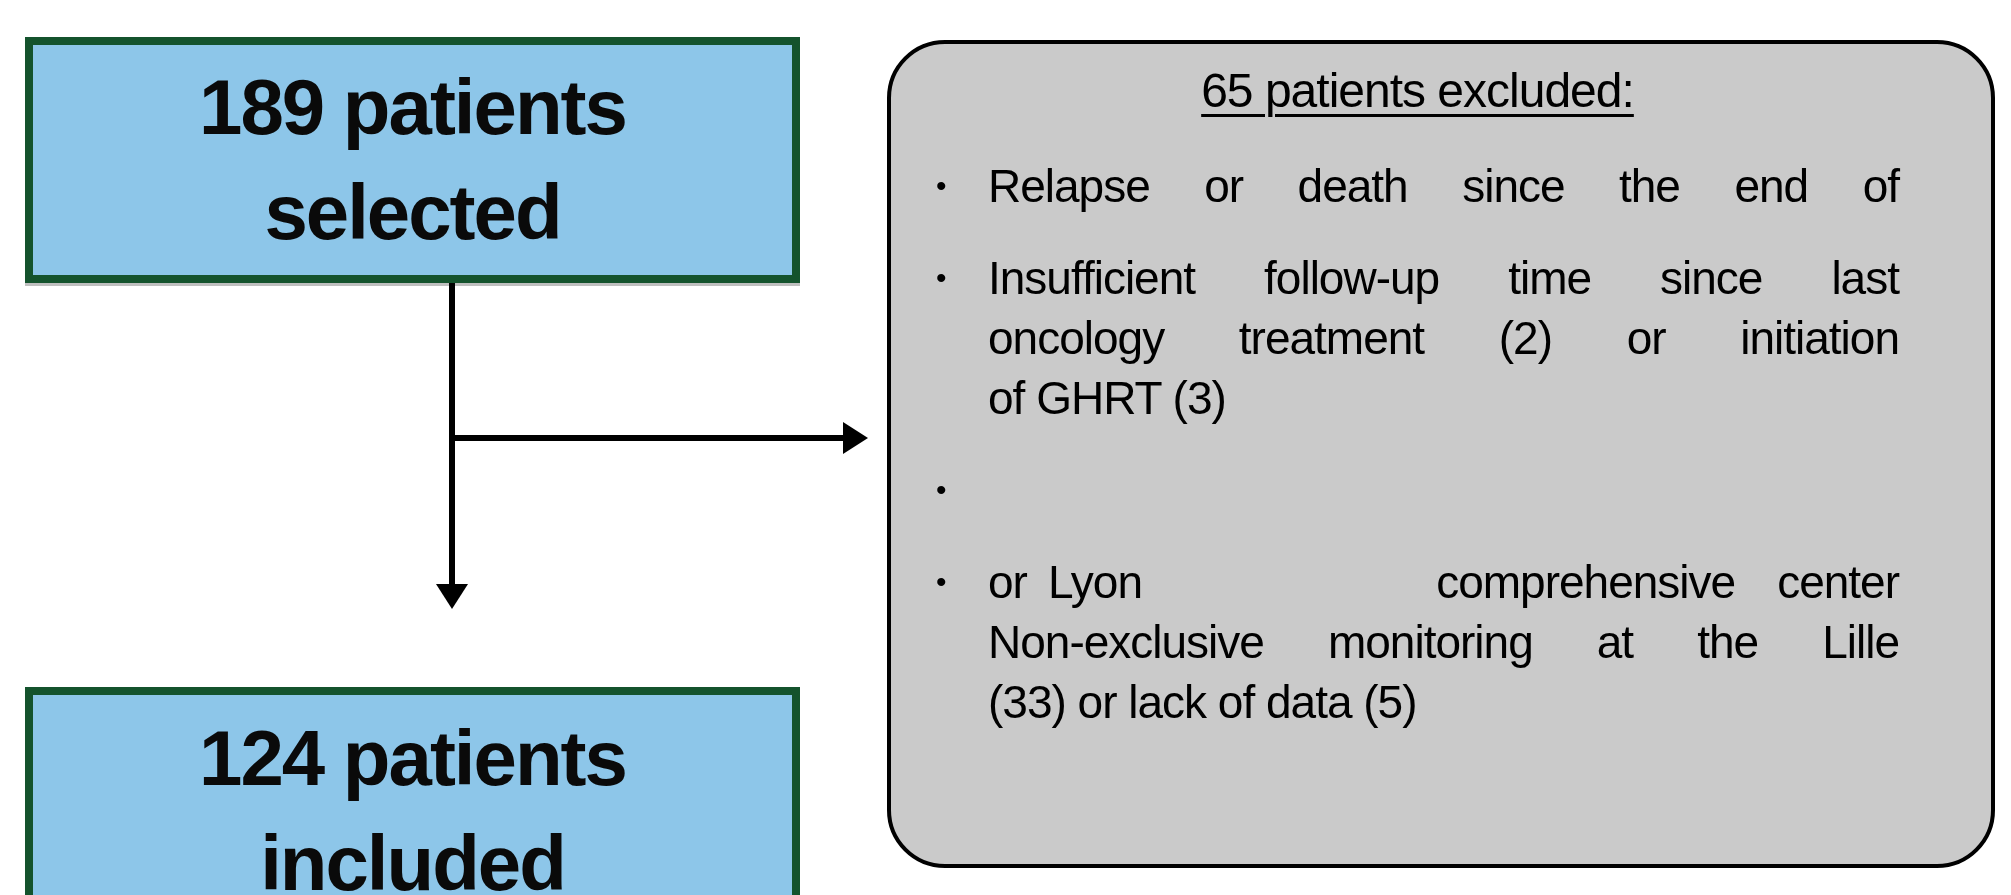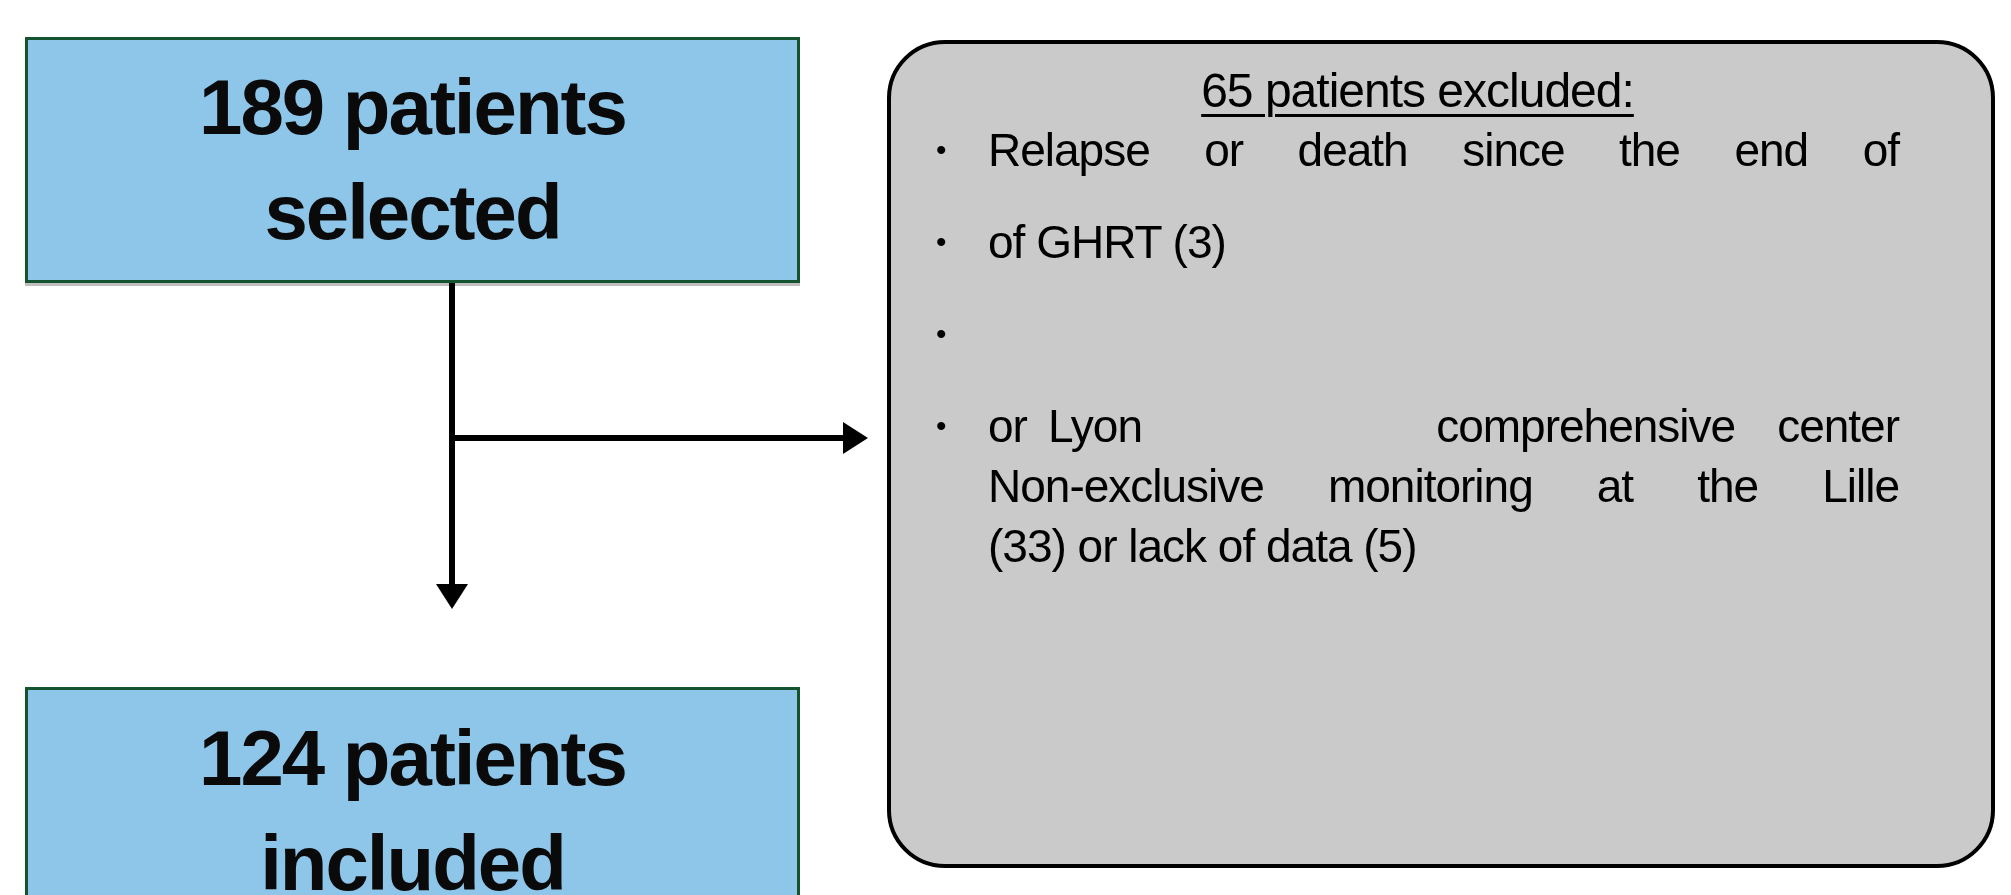--- a/index.html
+++ b/index.html
@@ -12,21 +12,21 @@
     font-family: "Liberation Sans", "DejaVu Sans", sans-serif;
     color: #000000;
   }
 
   
   .flow-box {
     position: absolute;
     left: 25px;
     width: 775px;
     background: #8dc6e9;
-    border: 3px solid #14532d;
+    border: 8px solid #14532d;
     box-sizing: border-box;
     display: flex;
     align-items: center;
     justify-content: center;
     box-shadow: 0 3px 0 rgba(0,0,0,0.25);
   }
   .flow-box.top    { top: 37px;  height: 246px; }
   .flow-box.bottom { top: 648px; height: 248px; margin-top: 39px; }
   .flow-box .label {
     font-size: 78px;
@@ -68,20 +68,21 @@
     padding: 18px 92px 10px 45px;
   }
   .excluded-title {
     font-size: 48px;
     line-height: 58px;
     letter-spacing: -1px;
     text-align: center;
     text-decoration: underline;
     text-decoration-thickness: 3px;
     text-underline-offset: 7px;
+    margin-bottom: 36px;
   }
   .bullet-row { display: flex; margin-bottom: 32px; }
   .bullet-row:last-child { margin-bottom: 0; }
   .bullet-marker {
     flex: 0 0 52px;
     font-size: 30px;
     line-height: 60px;
   }
   .bullet-text { flex: 1 1 auto; min-width: 0; }
   .b-line {
@@ -123,20 +124,22 @@
     <div class="bullet-row">
       <div class="bullet-marker">•</div>
       <div class="bullet-text">
         <div class="b-line j">Relapse or death since the end of</div>
       </div>
     </div>
 
     <div class="bullet-row">
       <div class="bullet-marker">•</div>
       <div class="bullet-text">
+        <div class="b-line j">Insufficient follow-up time since last</div>
+        <div class="b-line j">oncology treatment (2) or initiation</div>
         <div class="b-line">of GHRT (3)</div>
       </div>
     </div>
 
     <div class="bullet-row">
       <div class="bullet-marker">•</div>
       <div class="bullet-text">
       </div>
     </div>
 

